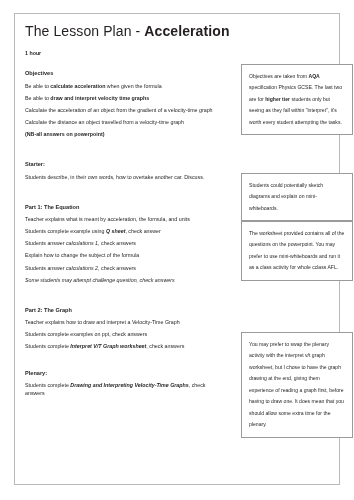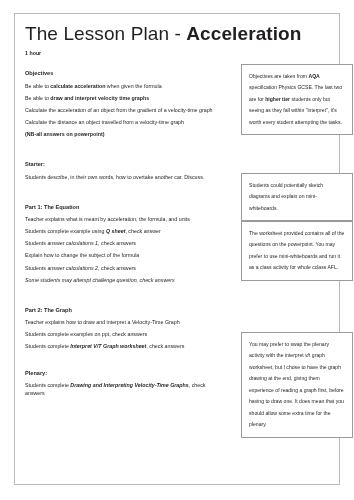--- a/index.html
+++ b/index.html
@@ -21,21 +21,21 @@
     width: 326px;
     height: 472px;
     border: 1px solid #b9b9b9;
     background: #ffffff;
     box-sizing: border-box;
   }
   .doc-title {
     position: absolute;
     left: 10px;
     top: 9px;
-    font-size: 19px;
+    font-size: 14px;
     font-weight: 400;
     letter-spacing: 0.1px;
     white-space: nowrap;
   }
   .doc-title b { font-weight: 700; }
 
   .col-left {
     position: absolute;
     left: 10px;
     top: 36px;

